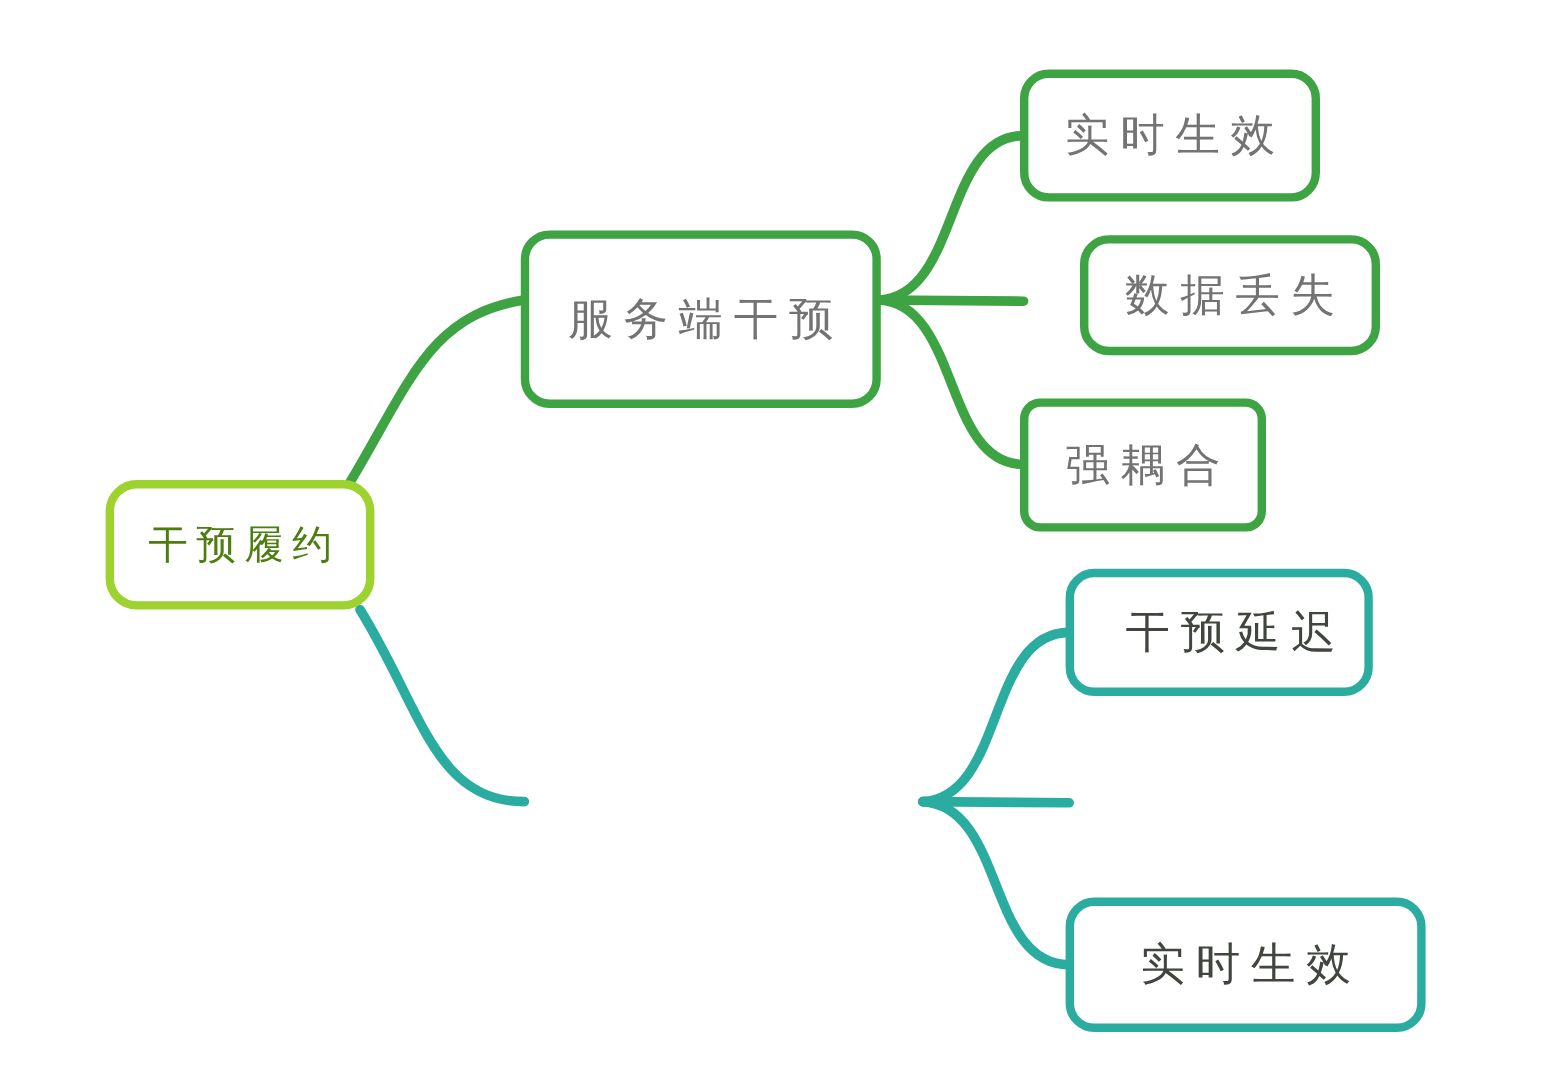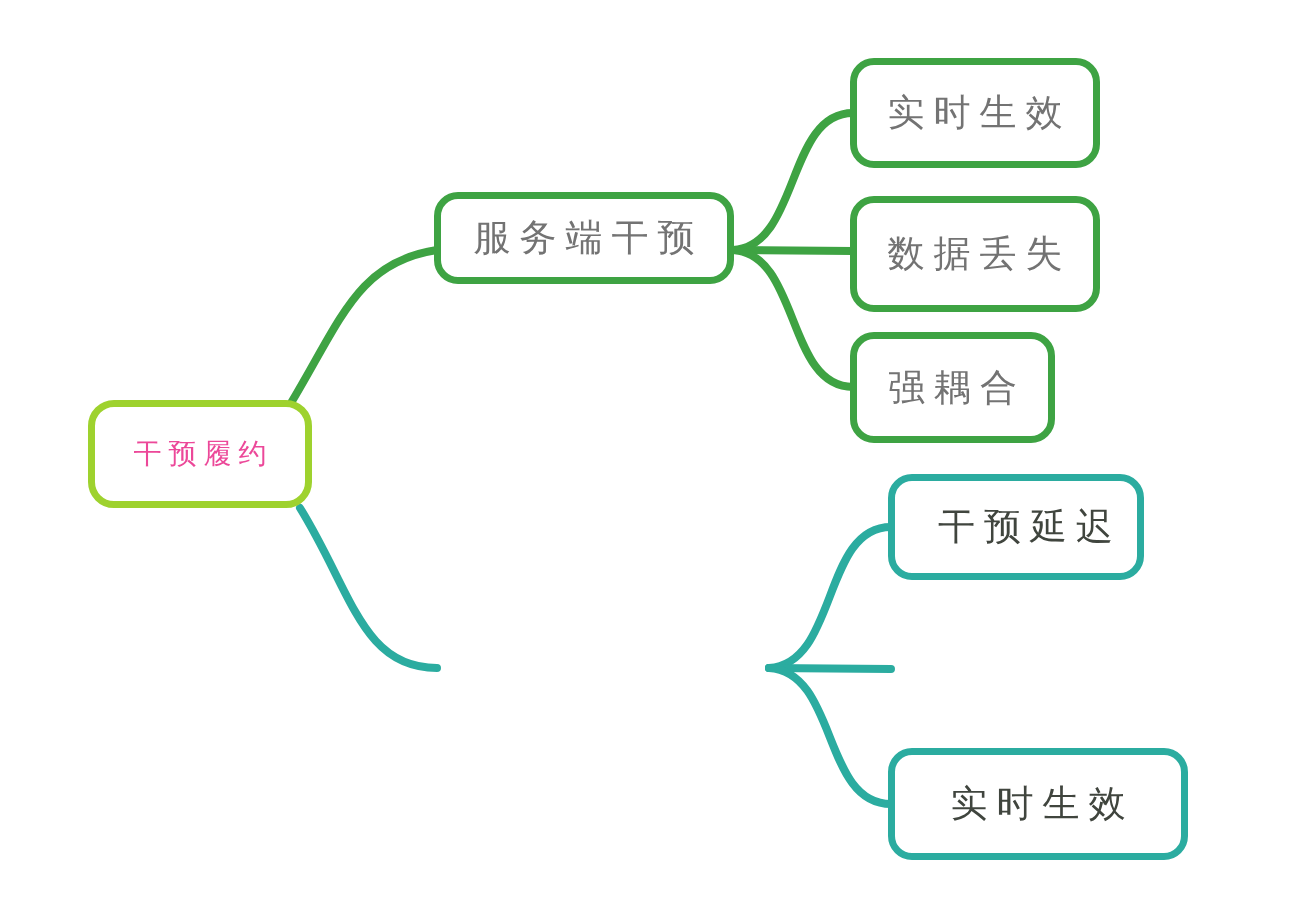--- a/index.html
+++ b/index.html
@@ -34,22 +34,22 @@
     display: flex;
     align-items: center;
     justify-content: center;
     white-space: nowrap;
     cursor: default;
   }
   .node-root {
     left: 88px; top: 400px; width: 224px; height: 108px;
     border: 7px solid #9ED22E;
     border-radius: 26px;
-    color: #ec4899;
-    font-size: 28px;
+    color: #4d7c0f;
+    font-size: 33px;
     letter-spacing: 7px;
     font-weight: 500;
     padding-left: 7px; 
     text-align: center;
   }
   .node-green {
     border: 7px solid #3EA343;
     border-radius: 24px;
     color: #737373;
     font-size: 37px;
@@ -58,24 +58,24 @@
   }
   .node-teal {
     border: 7px solid #2BACA0;
     border-radius: 24px;
     color: #40453E;
     font-size: 37px;
     letter-spacing: 9px;
     padding-left: 9px;
   }
   
-  .n-server  { left: 434px; top: 192px; width: 300px; height: 92px; }
+  .n-server  { left: 434px; top: 192px; width: 300px; height: 148px; }
   .n-realtime{ left: 850px; top:  58px; width: 250px; height: 110px; }
-  .n-dataloss{ left: 850px; top: 196px; width: 250px; height: 116px; font-family: Liberation Serif, serif; }
-  .n-coupling{ left: 850px; top: 332px; width: 205px; height: 111px; }
+  .n-dataloss{ left: 900px; top: 196px; width: 250px; height: 100px; font-family: Liberation Serif, serif; }
+  .n-coupling{ left: 850px; top: 332px; width: 205px; height: 111px; border-radius: 17px; }
   
   .n-algo    { left: 434px; top: 612px; width: 338px; height: 113px; }
   .n-delay   { left: 888px; top: 474px; width: 256px; height: 106px; padding-left: 28px; }
   .n-timeout { left: 888px; top: 616px; width: 262px; height: 106px; }
   .n-fixed   { left: 888px; top: 748px; width: 300px; height: 112px; }
 </style>
 </head>
 <body>
 
 <div class="canvas">

